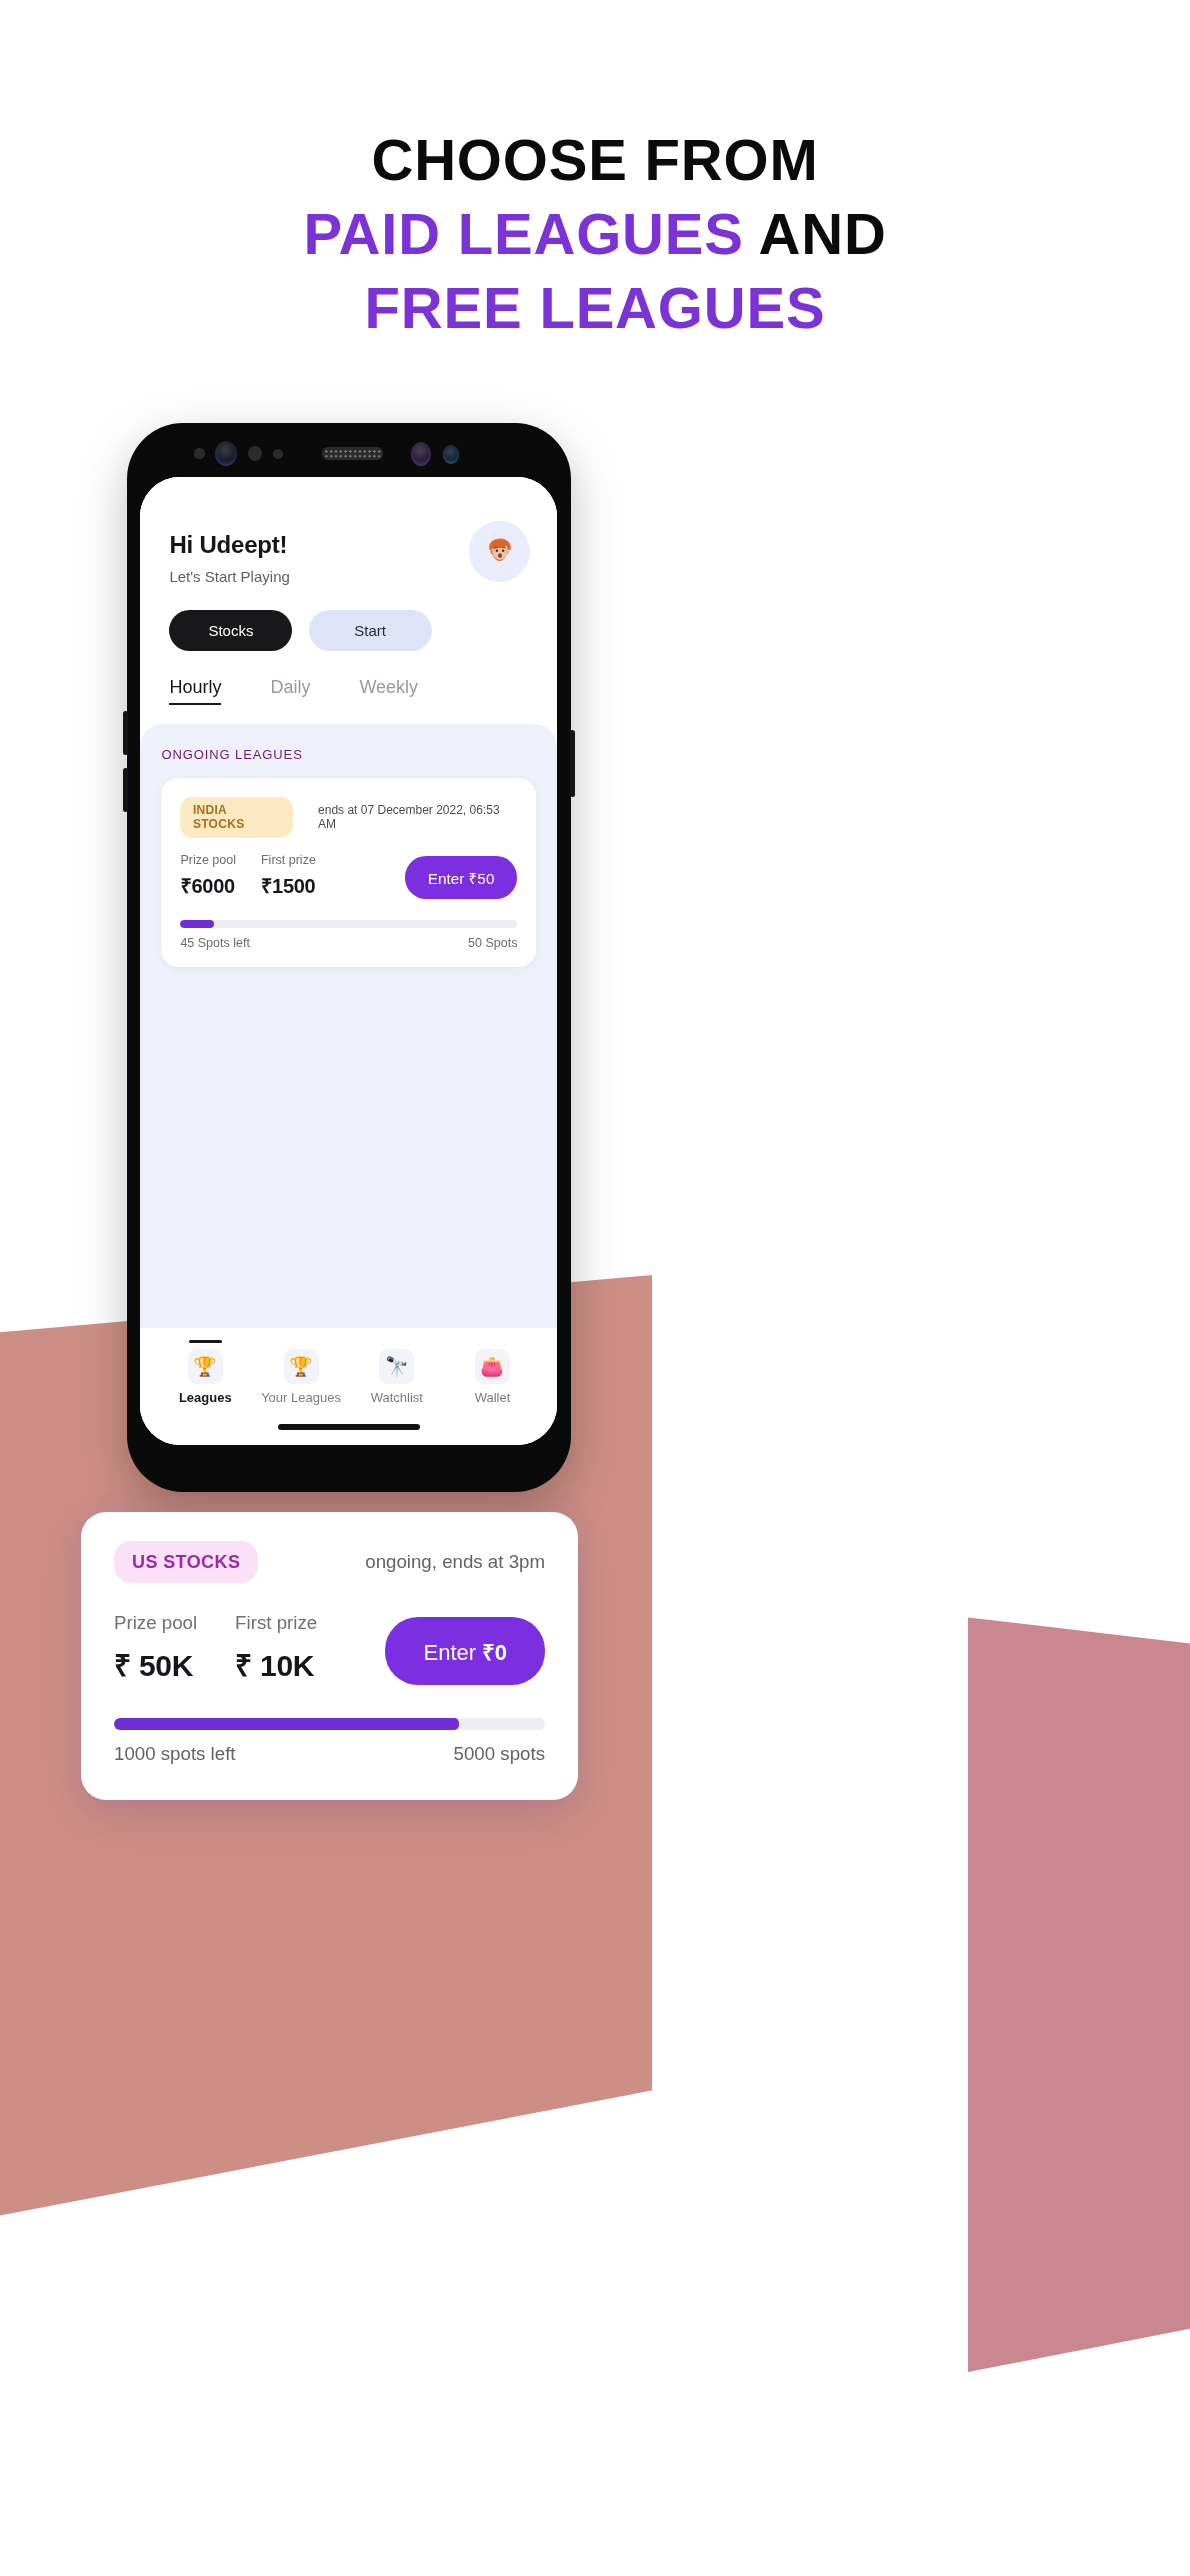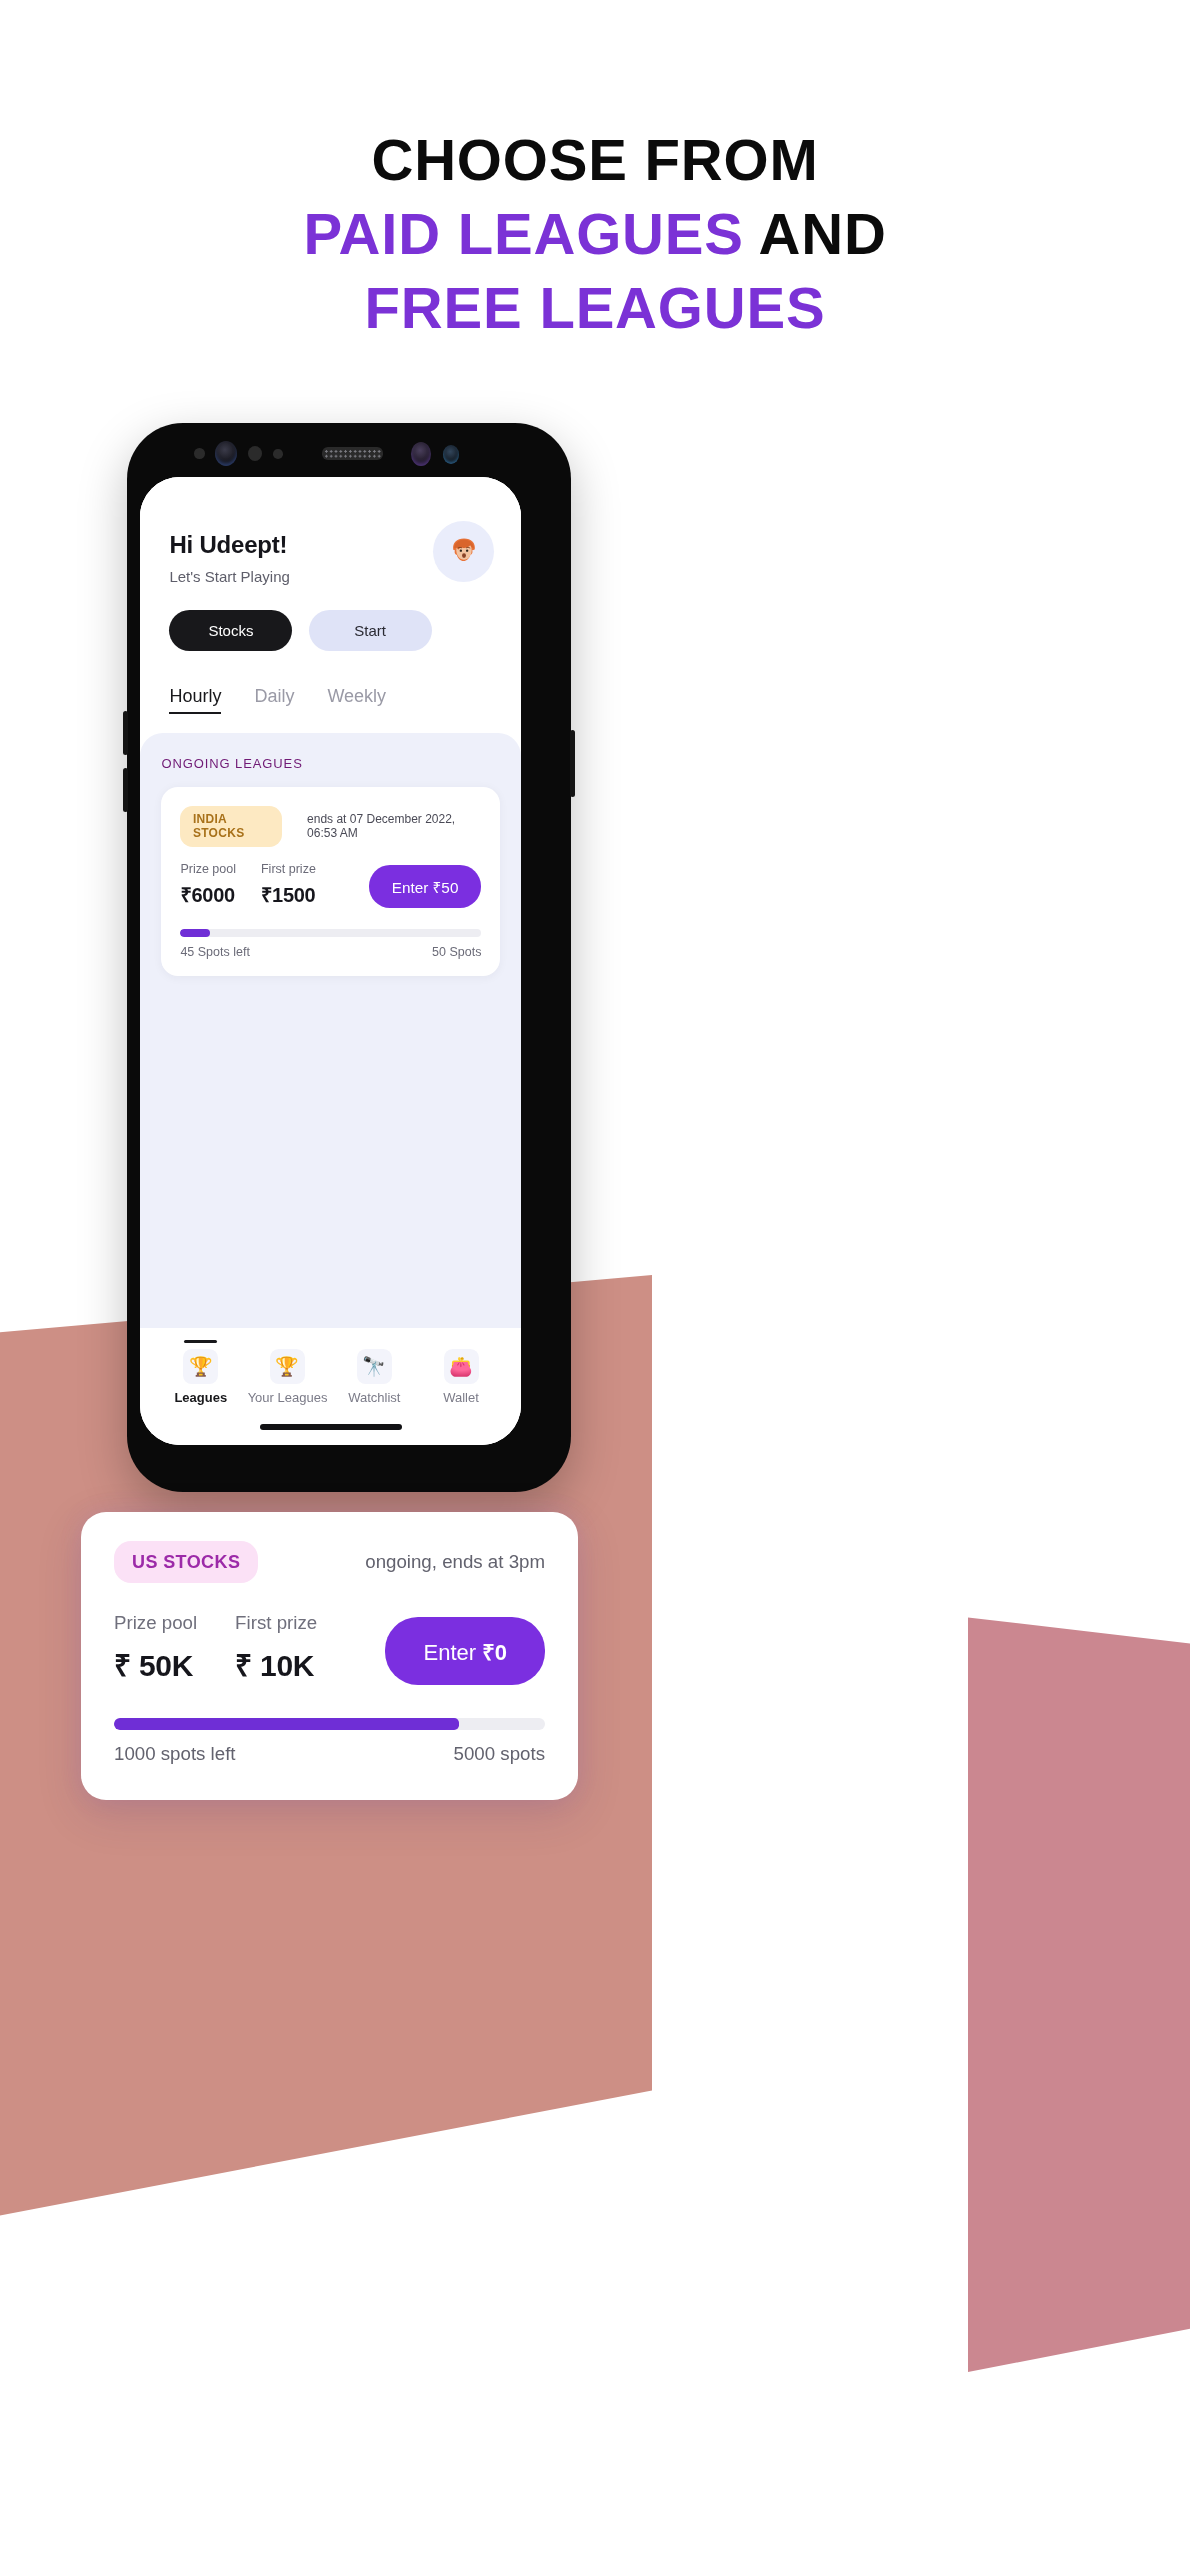--- a/index.html
+++ b/index.html
@@ -174,23 +174,23 @@
     align-items: center;
     justify-content: center;
     font-size: 15px;
     font-weight: 500;
     cursor: pointer;
   }
   .seg-pill.on { background: #18181b; color: #ffffff; }
   .seg-pill.off { background: #dfe3f7; color: #2a2a33; }
 
   #period-tabs {
-    margin-top: 35px;
-    display: flex;
-    gap: 33px;
+    margin-top: 26px;
+    display: flex;
+    gap: 49px;
     padding-bottom: 19px;
   }
   .ptab {
     font-size: 18px;
     color: #9a9aa6;
     padding-bottom: 5.8px;
     cursor: pointer;
   }
   .ptab.active {
     color: #18181b;
@@ -399,21 +399,21 @@
     <span class="side-btn" style="right:-3.8px; top:307px; width:4.8px; height:67px;"></span>
 
     <span class="sensor" style="left:67px; top:25px; width:10.5px; height:10.5px;"></span>
     <span class="sensor cam" style="left:88px; top:18px; width:22px; height:25px;"></span>
     <span class="sensor" style="left:121px; top:23px; width:14.4px; height:15.3px;"></span>
     <span class="sensor" style="left:146px; top:26px; width:9.6px; height:9.6px;"></span>
     <span id="speaker" style="left:195px; top:24px; width:61px; height:12.5px;"></span>
     <span class="sensor cam2" style="left:284px; top:19px; width:20px; height:24px;"></span>
     <span class="sensor cam3" style="left:316px; top:22px; width:16.3px; height:19px;"></span>
 
-    <div id="screen" style="left:13.4px; top:54px; width:381px; height:968px; border-radius:40px;">
+    <div id="screen" style="left:13.4px; top:54px; width:417px; height:968px; border-radius:40px;">
 
       <div id="app">
 
         <div id="app-header">
           <div id="greeting">Hi Udeept!</div>
           <div id="subgreeting">Let's Start Playing</div>
 
           <div id="avatar-wrap">
             <svg id="avatar-face" viewBox="0 0 40 40">
               <path d="M8 17c-1-7 4-12 12-12s13 5 12 12c-1 1-2 1-3 1 1 2 0 5-2 5-1 4-4 7-7.5 7S13 27 12 23c-2 0-3-3-2-5-1 0-2 0-2-1z" fill="#E8743A"></path>

